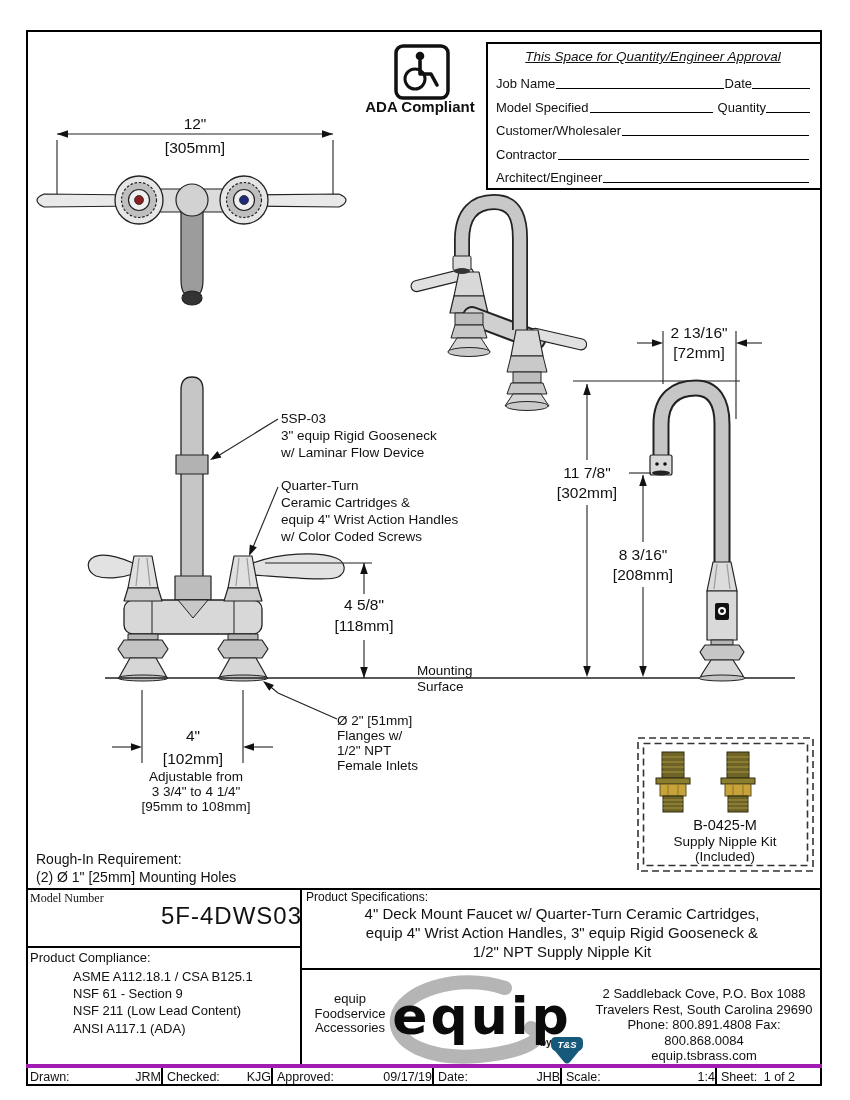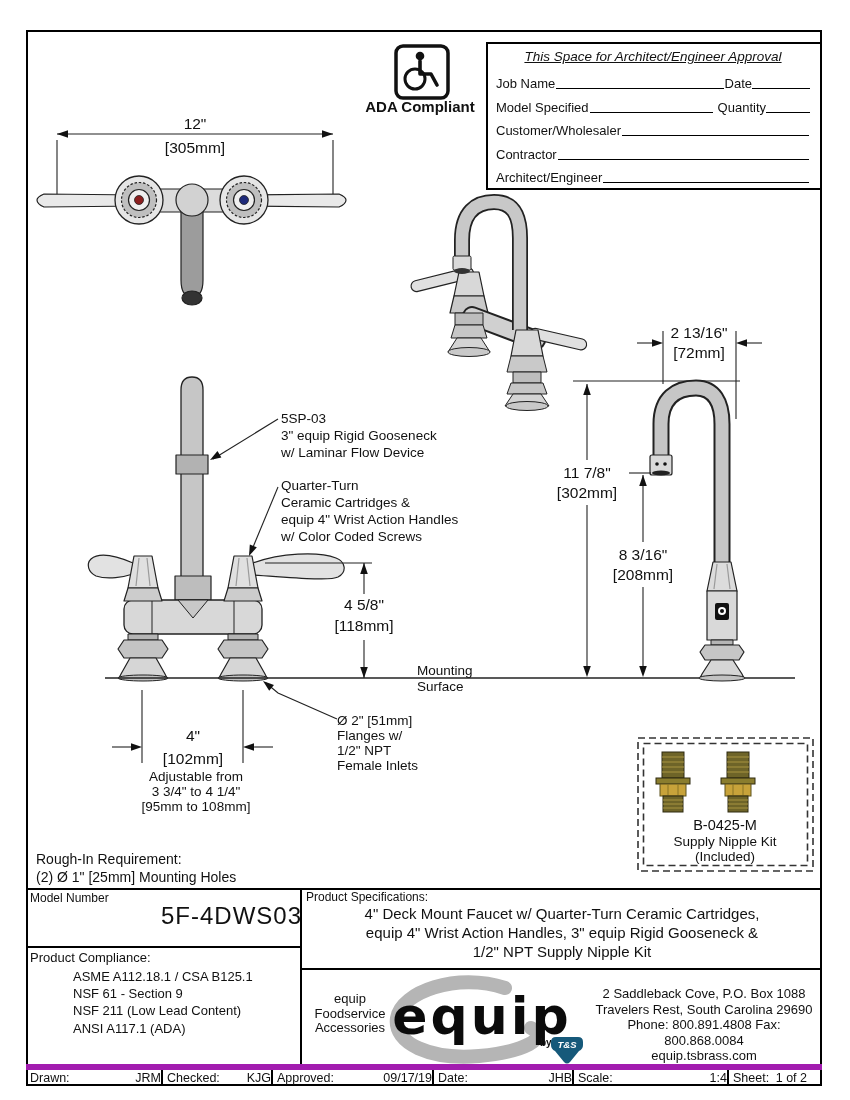--- a/index.html
+++ b/index.html
@@ -20,21 +20,21 @@
 
   
   .tb-label{font-size:12px;}
   .model-number{left:26px;top:902px;width:276px;text-align:right;font-size:24px;letter-spacing:1px;}
   .compliance{left:30px;top:968px;font-size:13px;line-height:17.2px;margin-left:43px;}
   .specs{left:302px;top:904px;width:520px;text-align:center;font-size:15px;line-height:19px;}
   .brand{left:306px;top:992px;width:88px;text-align:center;font-size:13px;line-height:14.5px;}
   .address{left:588px;top:986px;width:232px;text-align:center;font-size:13px;line-height:15.5px;}
 
   
-  .footer{left:26px;top:1064px;width:796px;height:22px;display:flex;border-top:6px solid #a21caf;box-sizing:border-box;}
+  .footer{left:26px;top:1064px;width:796px;height:22px;display:flex;border-top:4px solid #a21caf;box-sizing:border-box;}
   .fcell{display:flex;align-items:center;font-size:12.5px;box-sizing:border-box;}
   .fcell + .fcell{border-left:2px solid #000;}
   .flab{padding-left:4px;}
   .fval{flex:1;text-align:right;}
 
   
   .td{font-size:15.5px;fill:#111;}
   .tn{font-size:13.5px;fill:#111;}
   .tr{font-size:14px;fill:#111;}
   .tk{font-size:13.5px;fill:#111;}
@@ -282,21 +282,21 @@
       <text x="725" y="830" text-anchor="middle" class="tkb">B-0425-M</text>
       <text x="725" y="846" text-anchor="middle" class="tk">Supply Nipple Kit</text>
       <text x="725" y="861" text-anchor="middle" class="tk">(Included)</text>
     </g>
 
     <text x="36" y="864" class="tr">Rough-In Requirement:</text>
     <text x="36" y="882" class="tr">(2) Ø 1" [25mm] Mounting Holes</text>
   </svg>
 
   <div class="abs approval">
-    <div class="ttl">This Space for Architect/Engineer Approval</div>
+    <div class="ttl">This Space for Quantity/Engineer Approval</div>
     <div class="arow">
       <span>Job Name</span>
       <span class="fill"></span>
       <span>Date</span>
       <span class="fshort" style="width:58px"></span>
     </div>
     <div class="arow">
       <span>Model Specified</span>
       <span class="fill"></span>
       <span style="margin-left:4px">Quantity</span>
@@ -314,21 +314,21 @@
       <span>Architect/Engineer</span>
       <span class="fill"></span>
     </div>
   </div>
 
   <div class="abs hline" style="left:26px;top:888px;width:796px;"></div>
   <div class="abs vline" style="left:300px;top:890px;height:174px;"></div>
   <div class="abs hline" style="left:26px;top:946px;width:276px;"></div>
   <div class="abs hline" style="left:302px;top:968px;width:520px;"></div>
 
-  <div class="abs tb-label" style="left:30px;top:891px;">Model Number</div>
+  <div class="abs tb-label" style="left:30px;top:891px;font-family:Liberation Serif, serif;">Model Number</div>
   <div class="abs model-number">5F-4DWS03</div>
 
   <div class="abs tb-label" style="left:30px;top:950px;font-size:13px;">Product Compliance:</div>
   <div class="abs compliance">
     <div>ASME A112.18.1 / CSA B125.1</div>
     <div>NSF 61 - Section 9</div>
     <div>NSF 211 (Low Lead Content)</div>
     <div>ANSI A117.1 (ADA)</div>
   </div>
 
@@ -368,21 +368,21 @@
       <span class="fval">JRM</span>
     </div>
     <div class="fcell" style="width:110px">
       <span class="flab">Checked:</span>
       <span class="fval">KJG</span>
     </div>
     <div class="fcell" style="width:161px">
       <span class="flab">Approved:</span>
       <span class="fval">09/17/19</span>
     </div>
-    <div class="fcell" style="width:140px">
+    <div class="fcell" style="width:128px">
       <span class="flab">Date:</span>
       <span class="fval">JHB</span>
     </div>
     <div class="fcell" style="width:155px">
       <span class="flab">Scale:</span>
       <span class="fval">1:4</span>
     </div>
     <div class="fcell" style="width:80px">
       <span class="flab">Sheet:</span>
       <span class="fval">1  of  2</span>

